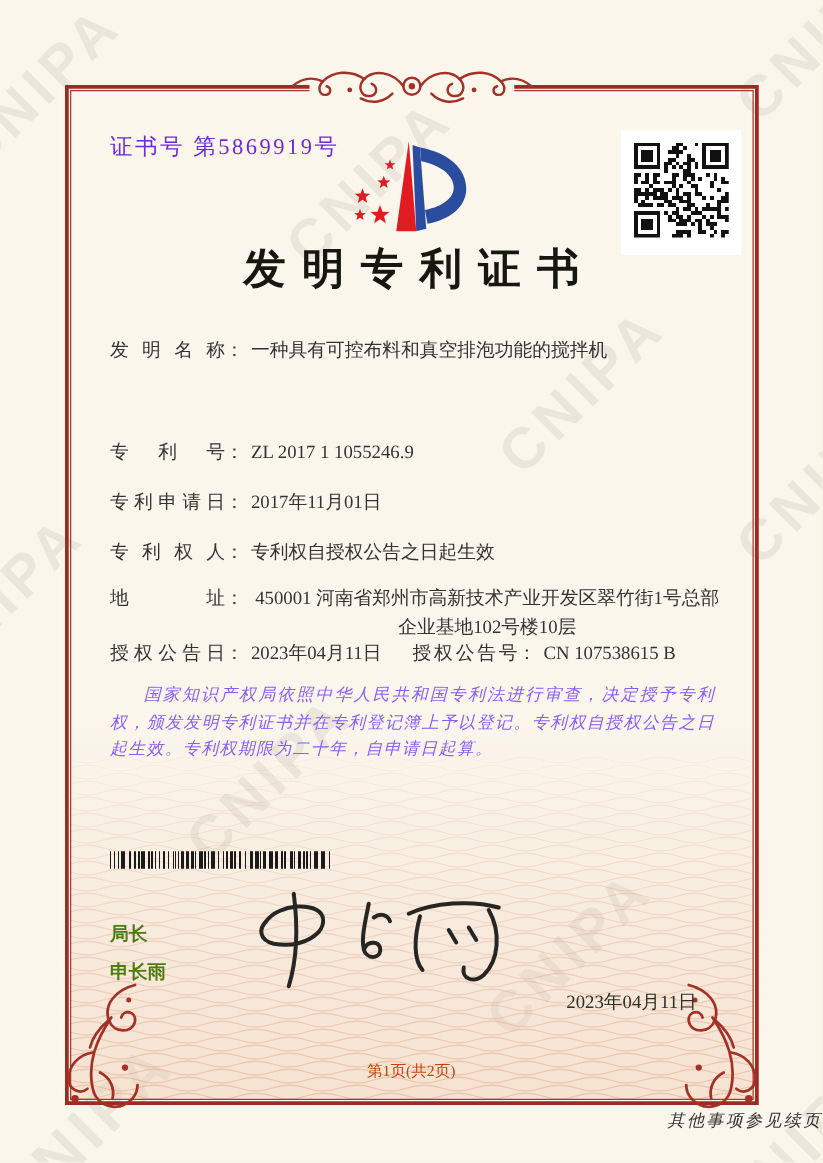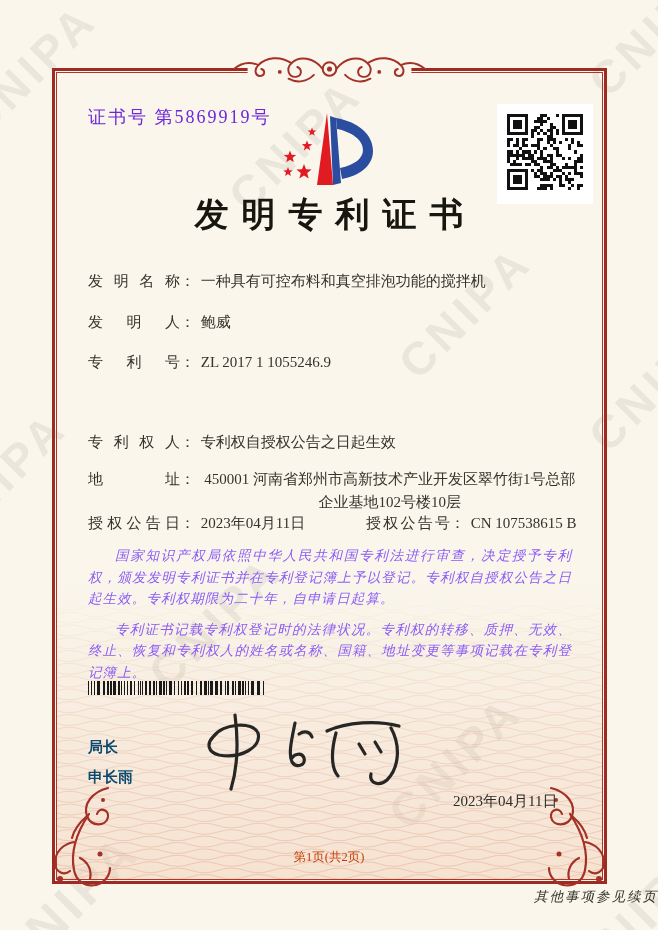--- a/index.html
+++ b/index.html
@@ -20,34 +20,34 @@
   
   .cert-no{position:absolute;left:88px;top:105px;font-size:18px;letter-spacing:2px;color:#6d28d9;}
   .logo{position:absolute;left:280px;top:104px;width:100px;height:84px;}
   .qr-box{position:absolute;left:497px;top:104px;width:96px;height:100px;background:#ffffff;}
   .qr-box svg{position:absolute;left:10px;top:10px;}
   .title{position:absolute;left:0;right:0;top:192px;text-align:center;font-size:34px;font-weight:bold;
          letter-spacing:13px;padding-left:13px;color:#17160f;}
   
   .row{position:absolute;left:88px;font-size:15px;line-height:23px;color:#34332c;width:500px;}
   .flabel{display:inline-block;width:92px;text-align:justify;text-align-last:justify;vertical-align:top;}
-  .flabel2{display:inline-block;width:84px;text-align:justify;text-align-last:justify;vertical-align:top;margin-left:36px;}
+  .flabel2{display:inline-block;width:84px;text-align:justify;text-align-last:justify;vertical-align:top;}
   .colon{display:inline-block;vertical-align:top;}
   .fvalue{display:inline-block;vertical-align:top;margin-left:2px;}
   .fvalue.wrap{width:378px;text-align:center;}
   .pair2{position:absolute;left:242px;top:0;}
   
   .body-text{position:absolute;left:88px;top:545px;width:484px;}
   .body-text p{margin:0 0 9px 0;text-indent:2em;font-size:13.5px;line-height:21.5px;
      font-style:italic;letter-spacing:1.1px;text-align:justify;color:#8b5cf6;}
   
   .barcode{position:absolute;left:88px;top:681px;}
   
   .signer{position:absolute;left:88px;top:738px;font-family:Liberation Serif, serif;
-          font-weight:bold;font-size:15px;color:#0c4a6e;}
+          font-weight:bold;font-size:15px;color:#4d7c0f;}
   .signer div{margin-bottom:11px;}
   .sig-script{position:absolute;left:195px;top:710px;}
   .grant-date-bottom{position:absolute;left:453px;top:792px;font-size:15px;color:#2e2d27;}
   
   .page-indicator{position:absolute;left:0;right:0;top:849px;text-align:center;font-size:12.5px;color:#c2410c;}
   .footer-note{position:absolute;left:0;right:0;top:888px;text-align:right;font-size:13.5px;
       font-style:italic;letter-spacing:2px;color:#33322b;}
   
   .orn{position:absolute;pointer-events:none;}
   svg{display:block;}
@@ -485,48 +485,47 @@
         <rect x="23" y="24" width="1" height="1" fill="#111"></rect>
       </svg>
   </div>
 
   <div class="title">发明专利证书</div>
 
   <div class="row" style="top:270px">
     <span class="flabel">发明名称</span><span class="colon">：</span>
     <span class="fvalue">一种具有可控布料和真空排泡功能的搅拌机</span>
   </div>
-  <div class="row" style="top:311px">
-    <span class="flabel">发明人</span><span class="colon">：</span>
-    <span class="fvalue">鲍威</span>
-  </div>
   <div class="row" style="top:351px">
     <span class="flabel">专利号</span><span class="colon">：</span>
     <span class="fvalue">ZL 2017 1 1055246.9</span>
+  </div>
+  <div class="row" style="top:391px">
+    <span class="flabel">专利申请日</span><span class="colon">：</span>
+    <span class="fvalue">2017年11月01日</span>
   </div>
   <div class="row" style="top:431px">
     <span class="flabel">专利权人</span><span class="colon">：</span>
     <span class="fvalue">专利权自授权公告之日起生效</span>
   </div>
   <div class="row" style="top:468px">
     <span class="flabel">地址</span><span class="colon">：</span>
     <span class="fvalue wrap">450001 河南省郑州市高新技术产业开发区翠竹街1号总部企业基地102号楼10层</span>
   </div>
   <div class="row" style="top:512px">
     <span class="flabel">授权公告日</span><span class="colon">：</span>
     <span class="fvalue">2023年04月11日</span>
     <span class="pair2">
       <span class="flabel2">授权公告号</span><span class="colon">：</span>
       <span class="fvalue">CN 107538615 B</span>
     </span>
   </div>
 
   <div class="body-text">
     <p>国家知识产权局依照中华人民共和国专利法进行审查，决定授予专利权，颁发发明专利证书并在专利登记簿上予以登记。专利权自授权公告之日起生效。专利权期限为二十年，自申请日起算。</p>
-    <p>专利证书记载专利权登记时的法律状况。专利权的转移、质押、无效、终止、恢复和专利权人的姓名或名称、国籍、地址变更等事项记载在专利登记簿上。</p>
   </div>
 
   <div class="barcode">
     <svg id="barcode-svg" width="178" height="14" shape-rendering="crispEdges">
         <rect x="0" y="0" width="1" height="14" fill="#1a1a1a"></rect>
         <rect x="3" y="0" width="1" height="14" fill="#1a1a1a"></rect>
         <rect x="6" y="0" width="1" height="14" fill="#1a1a1a"></rect>
         <rect x="9" y="0" width="3" height="14" fill="#1a1a1a"></rect>
         <rect x="15" y="0" width="2" height="14" fill="#1a1a1a"></rect>
         <rect x="19" y="0" width="2" height="14" fill="#1a1a1a"></rect>

